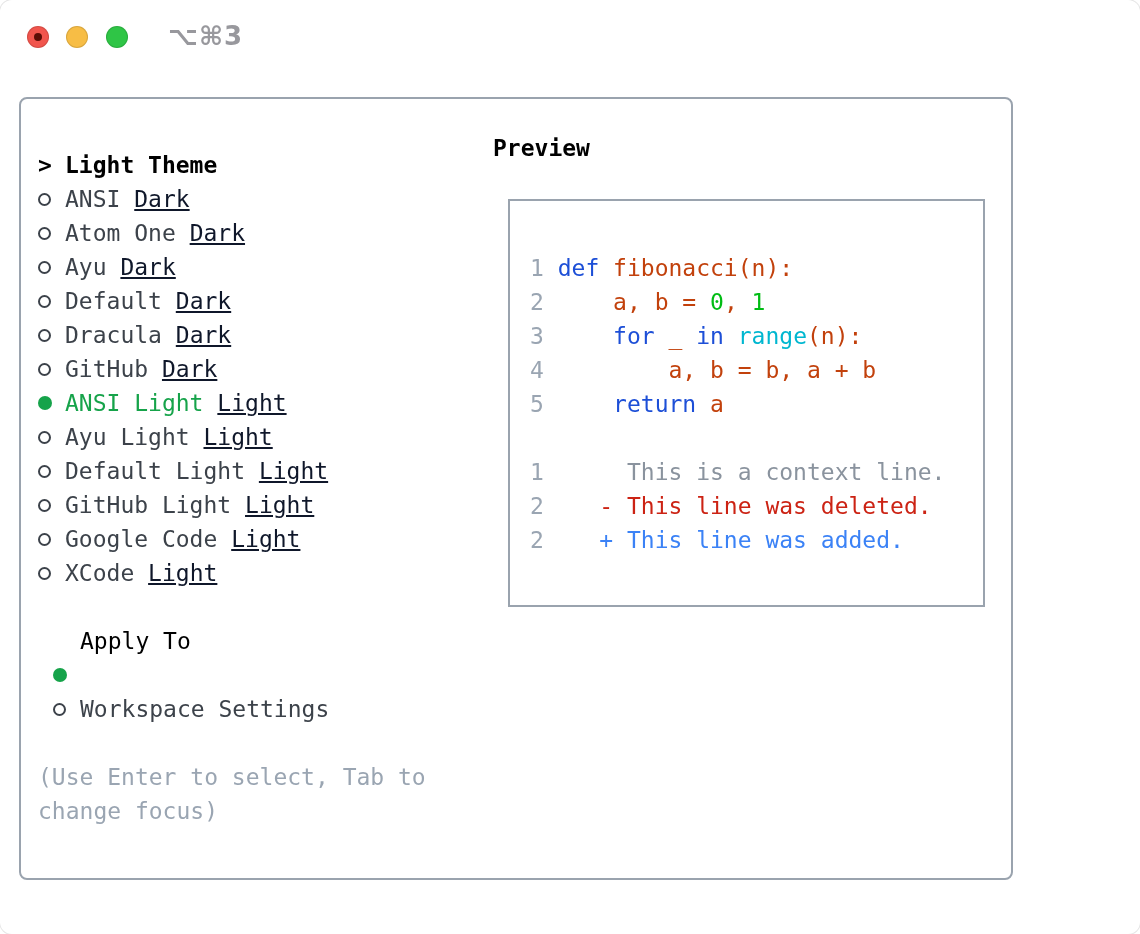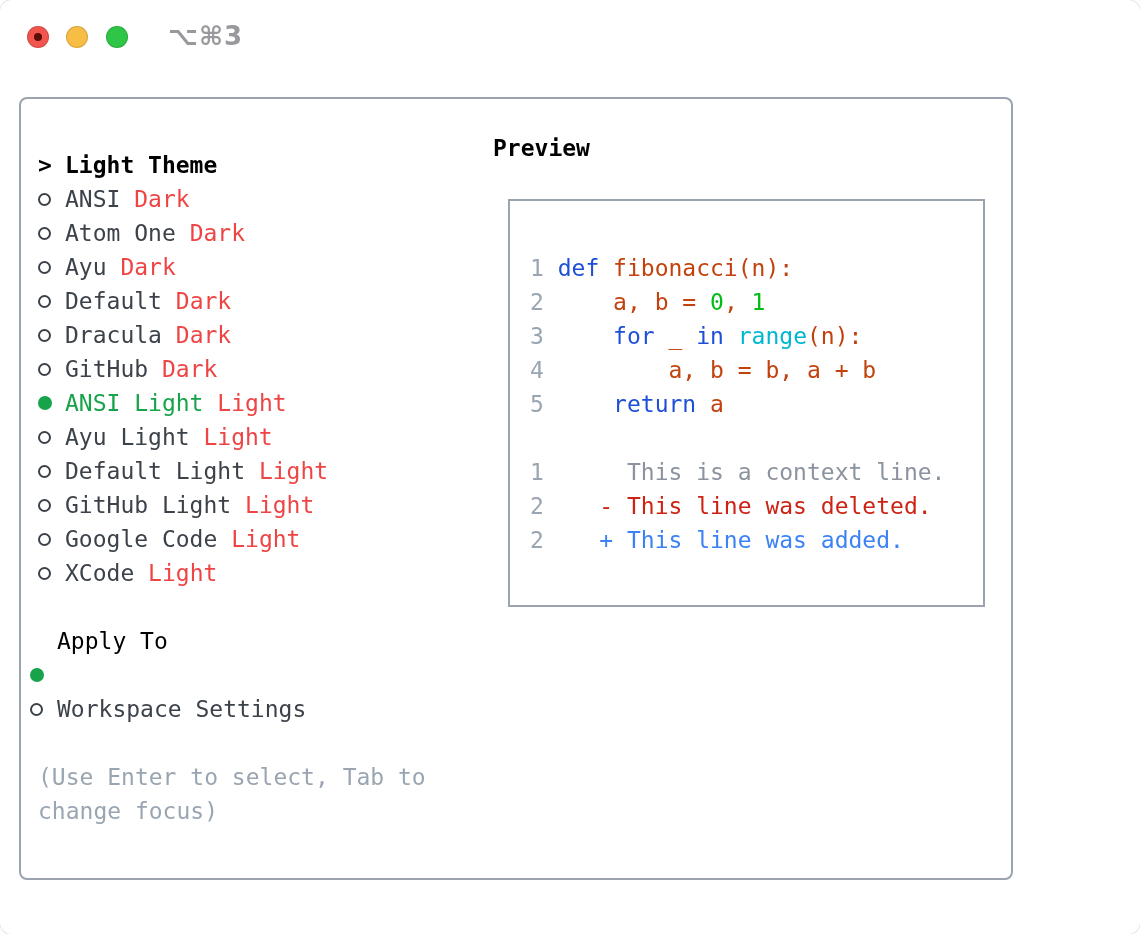--- a/index.html
+++ b/index.html
@@ -26,25 +26,25 @@
   .main-box { position:absolute; left:19px; top:97px; width:994px; height:783px;
               border:2px solid #9aa3ae; border-radius:8px; background:#fff; }
 
   .row { display:flex; align-items:center; height:34px; font-size:23px; color:#3c424a; }
   .marker { width:27px; height:34px; display:flex; align-items:center; flex:0 0 27px; }
   .prompt { font-weight:bold; color:#000; }
   .circle { width:13px; height:13px; border-radius:50%; border:2px solid #3c424a; }
   .circle.sel { border:none; background:#16a34a; width:14px; height:14px; }
   .label, .badge, .tok, .ln, .plainline { white-space:pre; }
   .label.sel { color:#16a34a; }
-  .badge { color:#ef4444; }
+  .badge { color:#0f172a;text-decoration:underline; }
   .hdr { font-weight:bold; color:#000; }
 
   .theme-list { position:absolute; left:17px; top:49px; }
-  .apply-block { position:absolute; left:9px; top:525px; }
+  .apply-block { position:absolute; left:32px; top:525px; }
   .help-block { position:absolute; left:17px; top:661px;text-align:center; }
   .help-block .row { color:#9aa5b2; }
 
   
   .preview-title { position:absolute; left:472px; top:32px; }
   .preview-box { position:absolute; left:487px; top:100px; width:477px; height:408px;
                  border:2px solid #9aa3ae; background:#fff; padding:50px 0 0 20px; }
   .pline { display:flex; height:34px; align-items:center; font-size:23px; }
   .ln { color:#9aa5b2; margin-right:1ch; }
   .tok.plain { color:#c2410c; }

